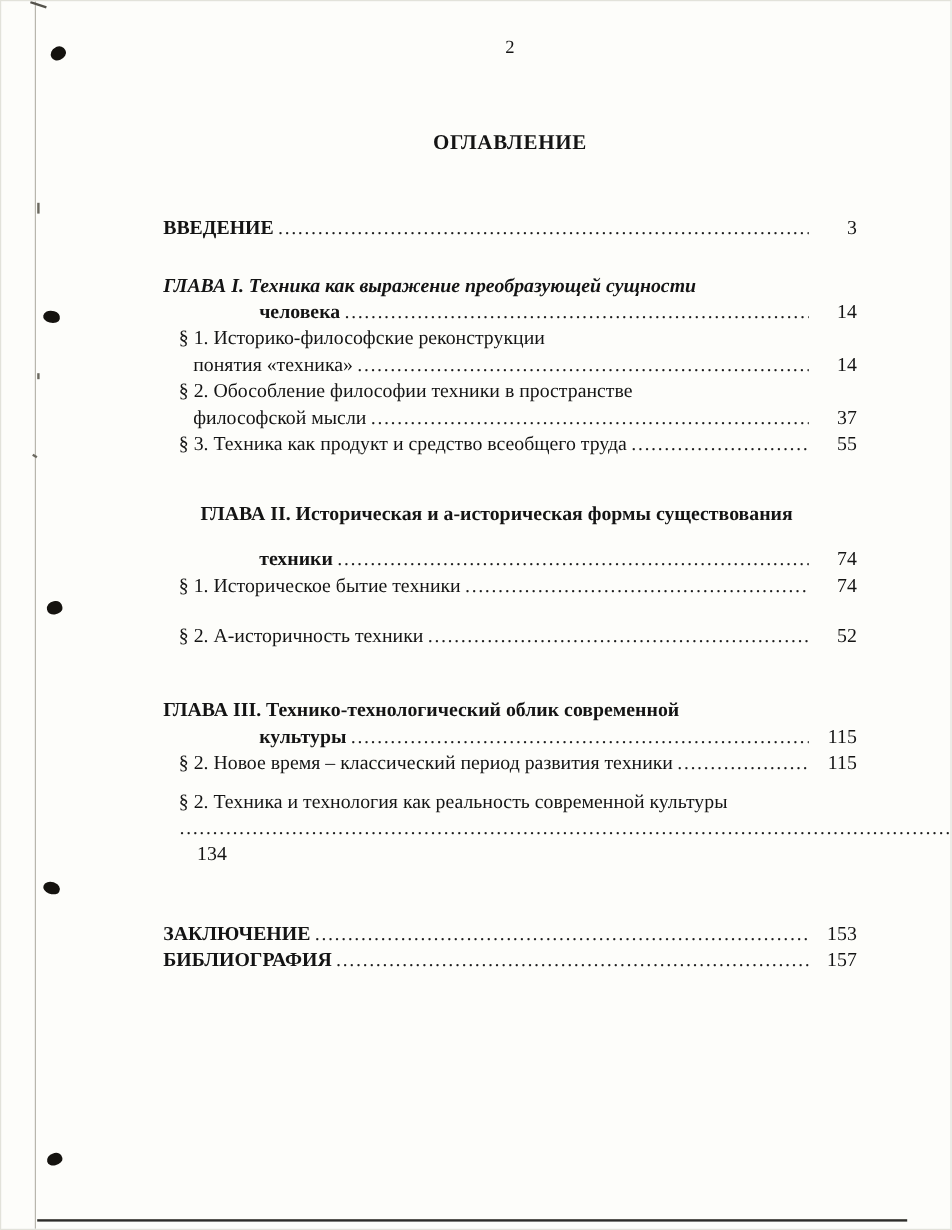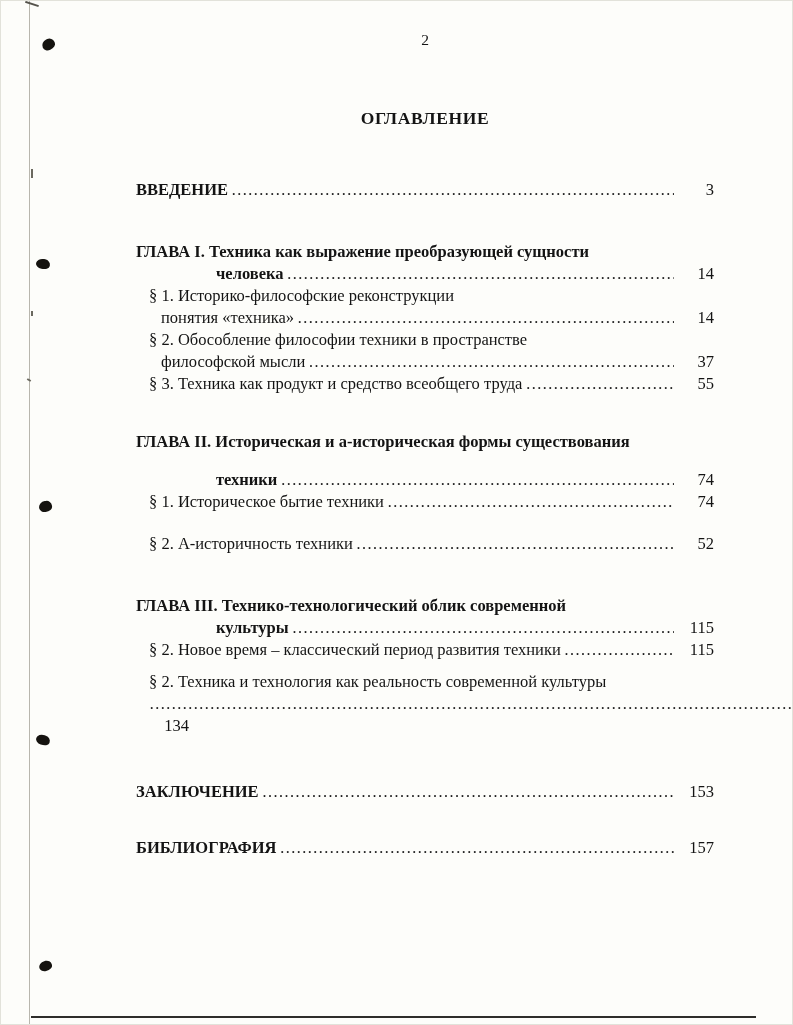--- a/index.html
+++ b/index.html
@@ -136,21 +136,21 @@
 
   <div class="content">
     <div class="pagenum-top">2</div>
     <div class="doc-title">ОГЛАВЛЕНИЕ</div>
     <div class="toc">
         <div class="row bold indent-0">
           <span class="txt">ВВЕДЕНИЕ</span>
           <span class="leader">………………………………………………………………………………………………………………………………</span>
           <span class="pg">3</span>
         </div>
-        <div class="row bold indent-0" style="margin-top: 40px;">
+        <div class="row bold indent-0" style="margin-top: 26px; font-style: italic;">
           <span class="txt">ГЛАВА I. Техника как выражение преобразующей сущности</span>
         </div>
         <div class="row bold indent-2">
           <span class="txt">человека</span>
           <span class="leader">………………………………………………………………………………………………………………………………</span>
           <span class="pg">14</span>
         </div>
         <div class="row indent-1">
           <span class="txt">§ 1. Историко-философские реконструкции</span>
         </div>
@@ -165,21 +165,21 @@
         <div class="row indent-3">
           <span class="txt">философской мысли</span>
           <span class="leader">………………………………………………………………………………………………………………………………</span>
           <span class="pg">37</span>
         </div>
         <div class="row indent-1">
           <span class="txt">§ 3. Техника как продукт и средство всеобщего труда</span>
           <span class="leader">………………………………………………………………………………………………………………………………</span>
           <span class="pg">55</span>
         </div>
-        <div class="row bold indent-0" style="margin-top: 36px;">
+        <div class="row bold indent-0" style="margin-top: 36px; margin-left: 31px;">
           <span class="txt">ГЛАВА II. Историческая и а-историческая формы существования</span>
         </div>
         <div class="row bold indent-2" style="margin-top: 16px;">
           <span class="txt">техники</span>
           <span class="leader">………………………………………………………………………………………………………………………………</span>
           <span class="pg">74</span>
         </div>
         <div class="row indent-1">
           <span class="txt">§ 1. Историческое бытие техники</span>
           <span class="leader">………………………………………………………………………………………………………………………………</span>
@@ -206,21 +206,21 @@
         <div class="row indent-1" style="margin-top: 10px; flex-direction: column;">
           <span class="txt">§ 2. Техника и технология как реальность современной культуры</span>
           <span class="leader">………………………………………………………………………………………………………………………………</span>
           <span class="pg">134</span>
         </div>
         <div class="row bold indent-0" style="margin-top: 44px;">
           <span class="txt">ЗАКЛЮЧЕНИЕ</span>
           <span class="leader">………………………………………………………………………………………………………………………………</span>
           <span class="pg">153</span>
         </div>
-        <div class="row bold indent-0" style="margin-top: 34px;">
+        <div class="row bold indent-0" style="">
           <span class="txt">БИБЛИОГРАФИЯ</span>
           <span class="leader">………………………………………………………………………………………………………………………………</span>
           <span class="pg">157</span>
         </div>
       </div>
   </div>
 
 </div>
 
 </body></html>

